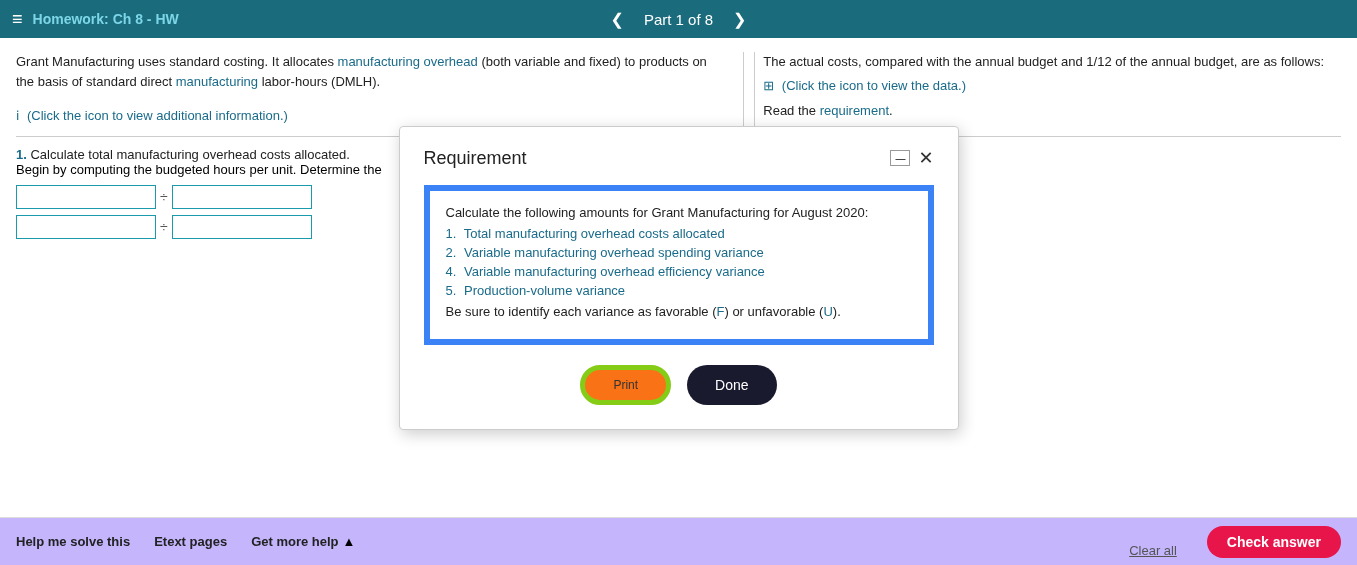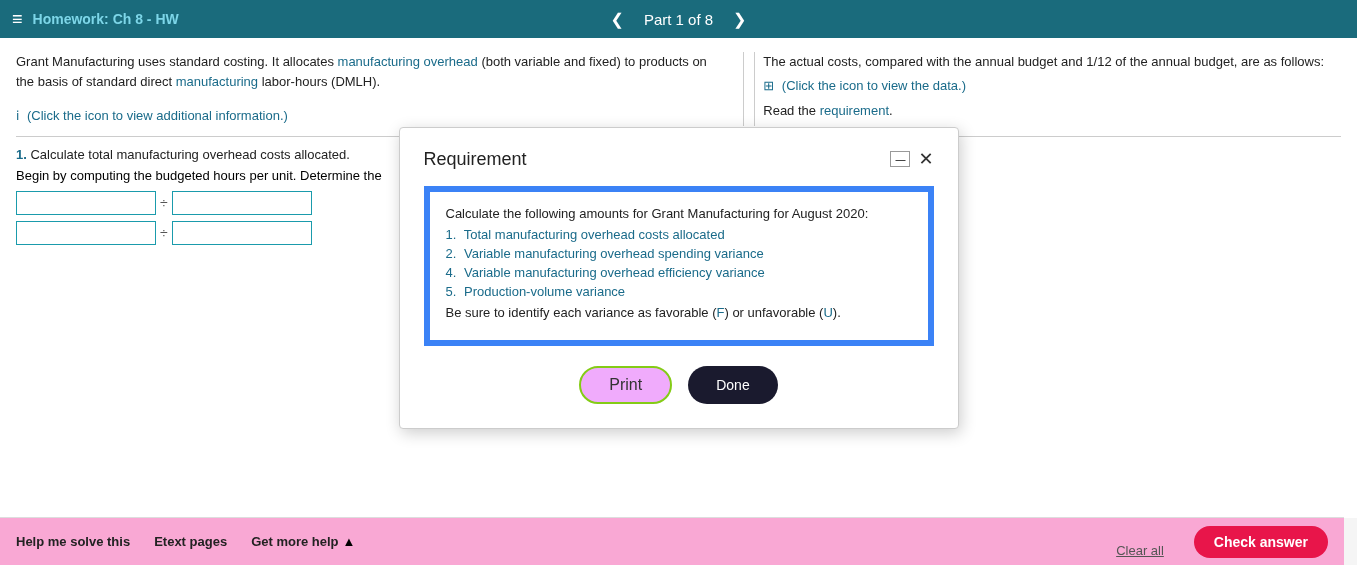--- a/index.html
+++ b/index.html
@@ -34,21 +34,21 @@
     
     .content-cols { display: flex; gap: 0; }
     .left-col { width: 55%; padding-right: 20px; }
     .right-col { width: 45%; padding-left: 8px; border-left: 1px solid #ccc; }
 
     .left-col p, .right-col p { font-size: 13px; line-height: 1.5; color: #222; }
     .blue-link { color: #1a6b8a; text-decoration: none; }
     .info-icon { color: #1a6b8a; margin-right: 4px; font-style: normal; }
     .teal-text { color: #1a6b8a; }
 
-    .section-title { font-size: 13px; color: #222; margin-bottom: 6px; }
+    .section-title { font-size: 13px; color: #222; }
     .section-title .num { color: #1a6b8a; font-weight: bold; }
 
     .compute-row { display: flex; align-items: center; gap: 4px; margin-bottom: 6px; }
     .compute-input { border: 1px solid #1a9bac; width: 140px; height: 24px; padding: 2px 4px; }
     .divide-sign { font-size: 14px; color: #555; }
 
     
     .modal-overlay {
       position: absolute;
       top: 0; left: 0; right: 0; bottom: 0;
@@ -78,34 +78,34 @@
     .modal-body p { font-size: 13px; color: #222; margin-bottom: 6px; }
     .modal-body ol { padding-left: 0; list-style: none; }
     .modal-body ol li { font-size: 13px; color: #222; margin-bottom: 4px; }
     .modal-body ol li .li-num { color: #1a6b8a; margin-right: 4px; }
     .modal-body ol li .li-text-blue { color: #1a6b8a; }
     .variance-note { font-size: 13px; color: #222; margin-top: 6px; }
     .variance-note .f { color: #1a6b8a; }
     .variance-note .u { color: #1a6b8a; }
 
     .modal-footer { display: flex; justify-content: center; gap: 16px; }
-    .print-btn { background: #f0abfc; color: #333; border: 2px solid #84cc16; border-radius: 20px; padding: 8px 28px; font-size: 16px; cursor: pointer; }
+    .print-btn { background: #f97316; color: #333; border: 5px solid #84cc16; border-radius: 20px; padding: 8px 28px; font-size: 12px; cursor: pointer; }
     .done-btn { background: #1a1a2e; color: white; border: none; border-radius: 20px; padding: 8px 28px; font-size: 14px; cursor: pointer; }
 
     
     .bottom-bar {
-      background: #f9a8d4;
+      background: #c4b5fd;
       border-top: 1px solid #ddd;
       display: flex;
       align-items: center;
       padding: 10px 16px;
       position: fixed;
       bottom: 0;
       left: 0;
-      right: 13px;
+      right: 0;
       height: 48px;
     }
     .bottom-left { display: flex; align-items: center; gap: 24px; }
     .bottom-link { font-size: 13px; font-weight: bold; color: #222; cursor: pointer; text-decoration: none; }
     .get-more-help { display: flex; align-items: center; gap: 4px; }
     .bottom-right { margin-left: auto; display: flex; align-items: flex-end; gap: 30px; }
     .clear-all-link { font-size: 13px; color: #555; cursor: pointer; }
     .check-answer-btn { background: #e8154a; color: white; border: none; border-radius: 20px; padding: 8px 20px; font-size: 14px; cursor: pointer; font-weight: bold; }
 
     

